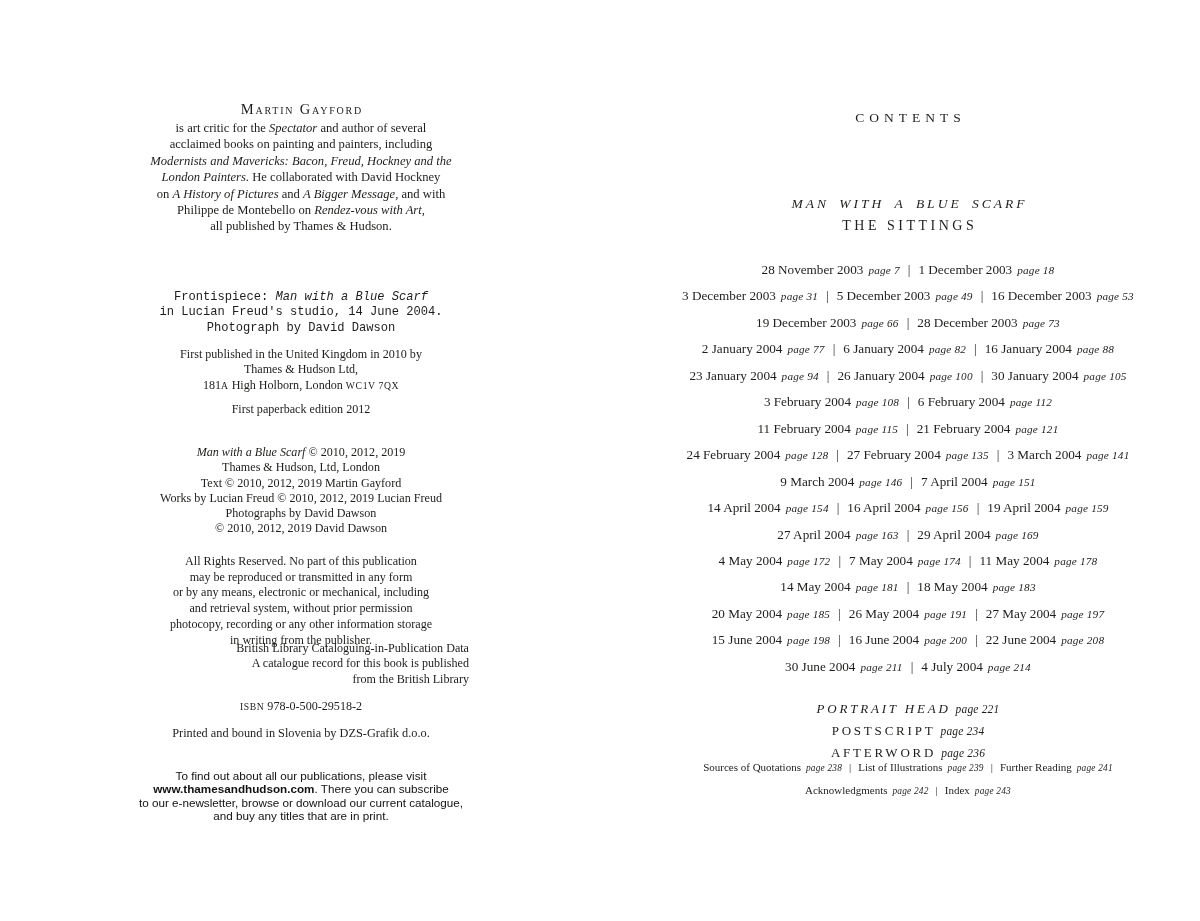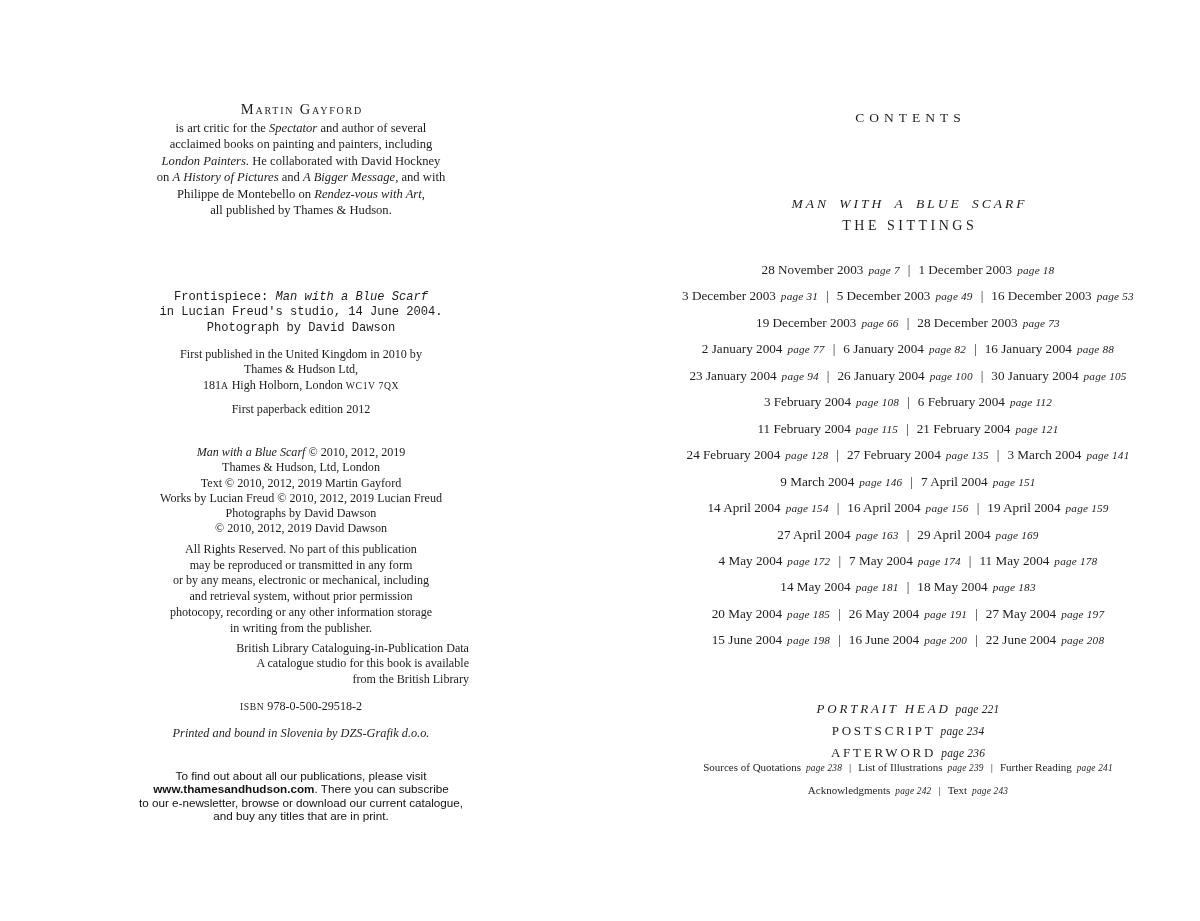--- a/index.html
+++ b/index.html
@@ -29,24 +29,24 @@
     letter-spacing: 1.8px;
     padding-left: 1.8px;
   }
   #bio { top: 120px; font-size: 12.6px; line-height: 16.4px; }
 
   .small-block { font-size: 12.1px; line-height: 15.3px; }
   #frontispiece { top: 290px; font-family: Liberation Mono, monospace; }
   #publication  { top: 347px; }
   #paperback    { top: 402px; }
   #copyright    { top: 445px; }
-  #rights       { top: 542px; line-height: 15.7px; }
+  #rights       { top: 554px; line-height: 15.7px; }
   #library      { top: 641px; text-align: right; }
   #isbn         { top: 699px; }
-  #printed      { top: 726px; font-size: 12.3px; font-style: italic; }
+  #printed      { top: 726px; font-size: 12.3px; }
   #website {
     top: 769px;
     font-family: "Liberation Sans", sans-serif;
     font-size: 11.7px;
     line-height: 13.4px;
     color: #121212;
   }
 
   #contents-title {
     top: 110px;
@@ -85,20 +85,21 @@
   #end-matter .sep { margin: 0 7px; }
 </style>
 </head>
 <body>
 
 <div>
   <div class="abs col-left" id="author-name">Martin Gayford</div>
   <div class="abs col-left" id="bio">
       <div class="line"><span>is art critic for the </span><span class="it">Spectator</span><span> and author of several</span></div>
       <div class="line"><span>acclaimed books on painting and painters, including</span></div>
+      <div class="line"><span class="it">Modernists and Mavericks: Bacon, Freud, Hockney and the</span></div>
       <div class="line"><span class="it">London Painters.</span><span> He collaborated with David Hockney</span></div>
       <div class="line"><span>on </span><span class="it">A History of Pictures</span><span> and </span><span class="it">A Bigger Message</span><span>, and with</span></div>
       <div class="line"><span>Philippe de Montebello on </span><span class="it">Rendez-vous with Art</span><span>,</span></div>
       <div class="line"><span>all published by Thames &amp; Hudson.</span></div>
     </div>
   <div class="abs col-left small-block" id="frontispiece">
       <div class="line"><span>Frontispiece: </span><span class="it">Man with a Blue Scarf</span></div>
       <div class="line"><span>in Lucian Freud's studio, 14 June 2004.</span></div>
       <div class="line"><span>Photograph by David Dawson</span></div>
     </div>
@@ -121,21 +122,21 @@
   <div class="abs col-left small-block" id="rights">
       <div class="line"><span>All Rights Reserved. No part of this publication</span></div>
       <div class="line"><span>may be reproduced or transmitted in any form</span></div>
       <div class="line"><span>or by any means, electronic or mechanical, including</span></div>
       <div class="line"><span>and retrieval system, without prior permission</span></div>
       <div class="line"><span>photocopy, recording or any other information storage</span></div>
       <div class="line"><span>in writing from the publisher.</span></div>
     </div>
   <div class="abs col-left small-block" id="library">
       <div class="line"><span>British Library Cataloguing-in-Publication Data</span></div>
-      <div class="line"><span>A catalogue studio for this book is available</span></div>
+      <div class="line"><span>A catalogue record for this book is published</span></div>
       <div class="line"><span>from the British Library</span></div>
     </div>
   <div class="abs col-left small-block" id="isbn">
       <div class="line"><span class="sc">ISBN</span><span> 978-0-500-29518-2</span></div>
     </div>
   <div class="abs col-left" id="printed">Printed and bound in Slovenia by DZS-Grafik d.o.o.</div>
   <div class="abs col-left" id="website">
       <div class="line"><span>To find out about all our publications, please visit</span></div>
       <div class="line"><span class="bd">www.thamesandhudson.com</span><span>. There you can subscribe</span></div>
       <div class="line"><span>to our e-newsletter, browse or download our current catalogue,</span></div>
@@ -156,23 +157,24 @@
       <div class="toc-line"><span class="toc-item"><span class="toc-label">3 February 2004</span><span class="pageref">page 108</span></span><span class="sep">|</span><span class="toc-item"><span class="toc-label">6 February 2004</span><span class="pageref">page 112</span></span></div>
       <div class="toc-line"><span class="toc-item"><span class="toc-label">11 February 2004</span><span class="pageref">page 115</span></span><span class="sep">|</span><span class="toc-item"><span class="toc-label">21 February 2004</span><span class="pageref">page 121</span></span></div>
       <div class="toc-line"><span class="toc-item"><span class="toc-label">24 February 2004</span><span class="pageref">page 128</span></span><span class="sep">|</span><span class="toc-item"><span class="toc-label">27 February 2004</span><span class="pageref">page 135</span></span><span class="sep">|</span><span class="toc-item"><span class="toc-label">3 March 2004</span><span class="pageref">page 141</span></span></div>
       <div class="toc-line"><span class="toc-item"><span class="toc-label">9 March 2004</span><span class="pageref">page 146</span></span><span class="sep">|</span><span class="toc-item"><span class="toc-label">7 April 2004</span><span class="pageref">page 151</span></span></div>
       <div class="toc-line"><span class="toc-item"><span class="toc-label">14 April 2004</span><span class="pageref">page 154</span></span><span class="sep">|</span><span class="toc-item"><span class="toc-label">16 April 2004</span><span class="pageref">page 156</span></span><span class="sep">|</span><span class="toc-item"><span class="toc-label">19 April 2004</span><span class="pageref">page 159</span></span></div>
       <div class="toc-line"><span class="toc-item"><span class="toc-label">27 April 2004</span><span class="pageref">page 163</span></span><span class="sep">|</span><span class="toc-item"><span class="toc-label">29 April 2004</span><span class="pageref">page 169</span></span></div>
       <div class="toc-line"><span class="toc-item"><span class="toc-label">4 May 2004</span><span class="pageref">page 172</span></span><span class="sep">|</span><span class="toc-item"><span class="toc-label">7 May 2004</span><span class="pageref">page 174</span></span><span class="sep">|</span><span class="toc-item"><span class="toc-label">11 May 2004</span><span class="pageref">page 178</span></span></div>
       <div class="toc-line"><span class="toc-item"><span class="toc-label">14 May 2004</span><span class="pageref">page 181</span></span><span class="sep">|</span><span class="toc-item"><span class="toc-label">18 May 2004</span><span class="pageref">page 183</span></span></div>
       <div class="toc-line"><span class="toc-item"><span class="toc-label">20 May 2004</span><span class="pageref">page 185</span></span><span class="sep">|</span><span class="toc-item"><span class="toc-label">26 May 2004</span><span class="pageref">page 191</span></span><span class="sep">|</span><span class="toc-item"><span class="toc-label">27 May 2004</span><span class="pageref">page 197</span></span></div>
       <div class="toc-line"><span class="toc-item"><span class="toc-label">15 June 2004</span><span class="pageref">page 198</span></span><span class="sep">|</span><span class="toc-item"><span class="toc-label">16 June 2004</span><span class="pageref">page 200</span></span><span class="sep">|</span><span class="toc-item"><span class="toc-label">22 June 2004</span><span class="pageref">page 208</span></span></div>
+      <div class="toc-line"><span class="toc-item"><span class="toc-label">30 June 2004</span><span class="pageref">page 211</span></span><span class="sep">|</span><span class="toc-item"><span class="toc-label">4 July 2004</span><span class="pageref">page 214</span></span></div>
     </div>
   <div class="abs col-right" id="back-sections">
       <div class="toc-line"><span class="toc-item"><span class="toc-label it">PORTRAIT HEAD</span><span class="pageref">page 221</span></span></div>
       <div class="toc-line"><span class="toc-item"><span class="toc-label">POSTSCRIPT</span><span class="pageref">page 234</span></span></div>
       <div class="toc-line"><span class="toc-item"><span class="toc-label">AFTERWORD</span><span class="pageref">page 236</span></span></div>
     </div>
   <div class="abs col-right" id="end-matter">
       <div class="toc-line"><span class="toc-item"><span class="toc-label">Sources of Quotations</span><span class="pageref">page 238</span></span><span class="sep">|</span><span class="toc-item"><span class="toc-label">List of Illustrations</span><span class="pageref">page 239</span></span><span class="sep">|</span><span class="toc-item"><span class="toc-label">Further Reading</span><span class="pageref">page 241</span></span></div>
-      <div class="toc-line"><span class="toc-item"><span class="toc-label">Acknowledgments</span><span class="pageref">page 242</span></span><span class="sep">|</span><span class="toc-item"><span class="toc-label">Text</span><span class="pageref">page 243</span></span></div>
+      <div class="toc-line"><span class="toc-item"><span class="toc-label">Acknowledgments</span><span class="pageref">page 242</span></span><span class="sep">|</span><span class="toc-item"><span class="toc-label">Index</span><span class="pageref">page 243</span></span></div>
     </div>
 </div>
 
 </body></html>

